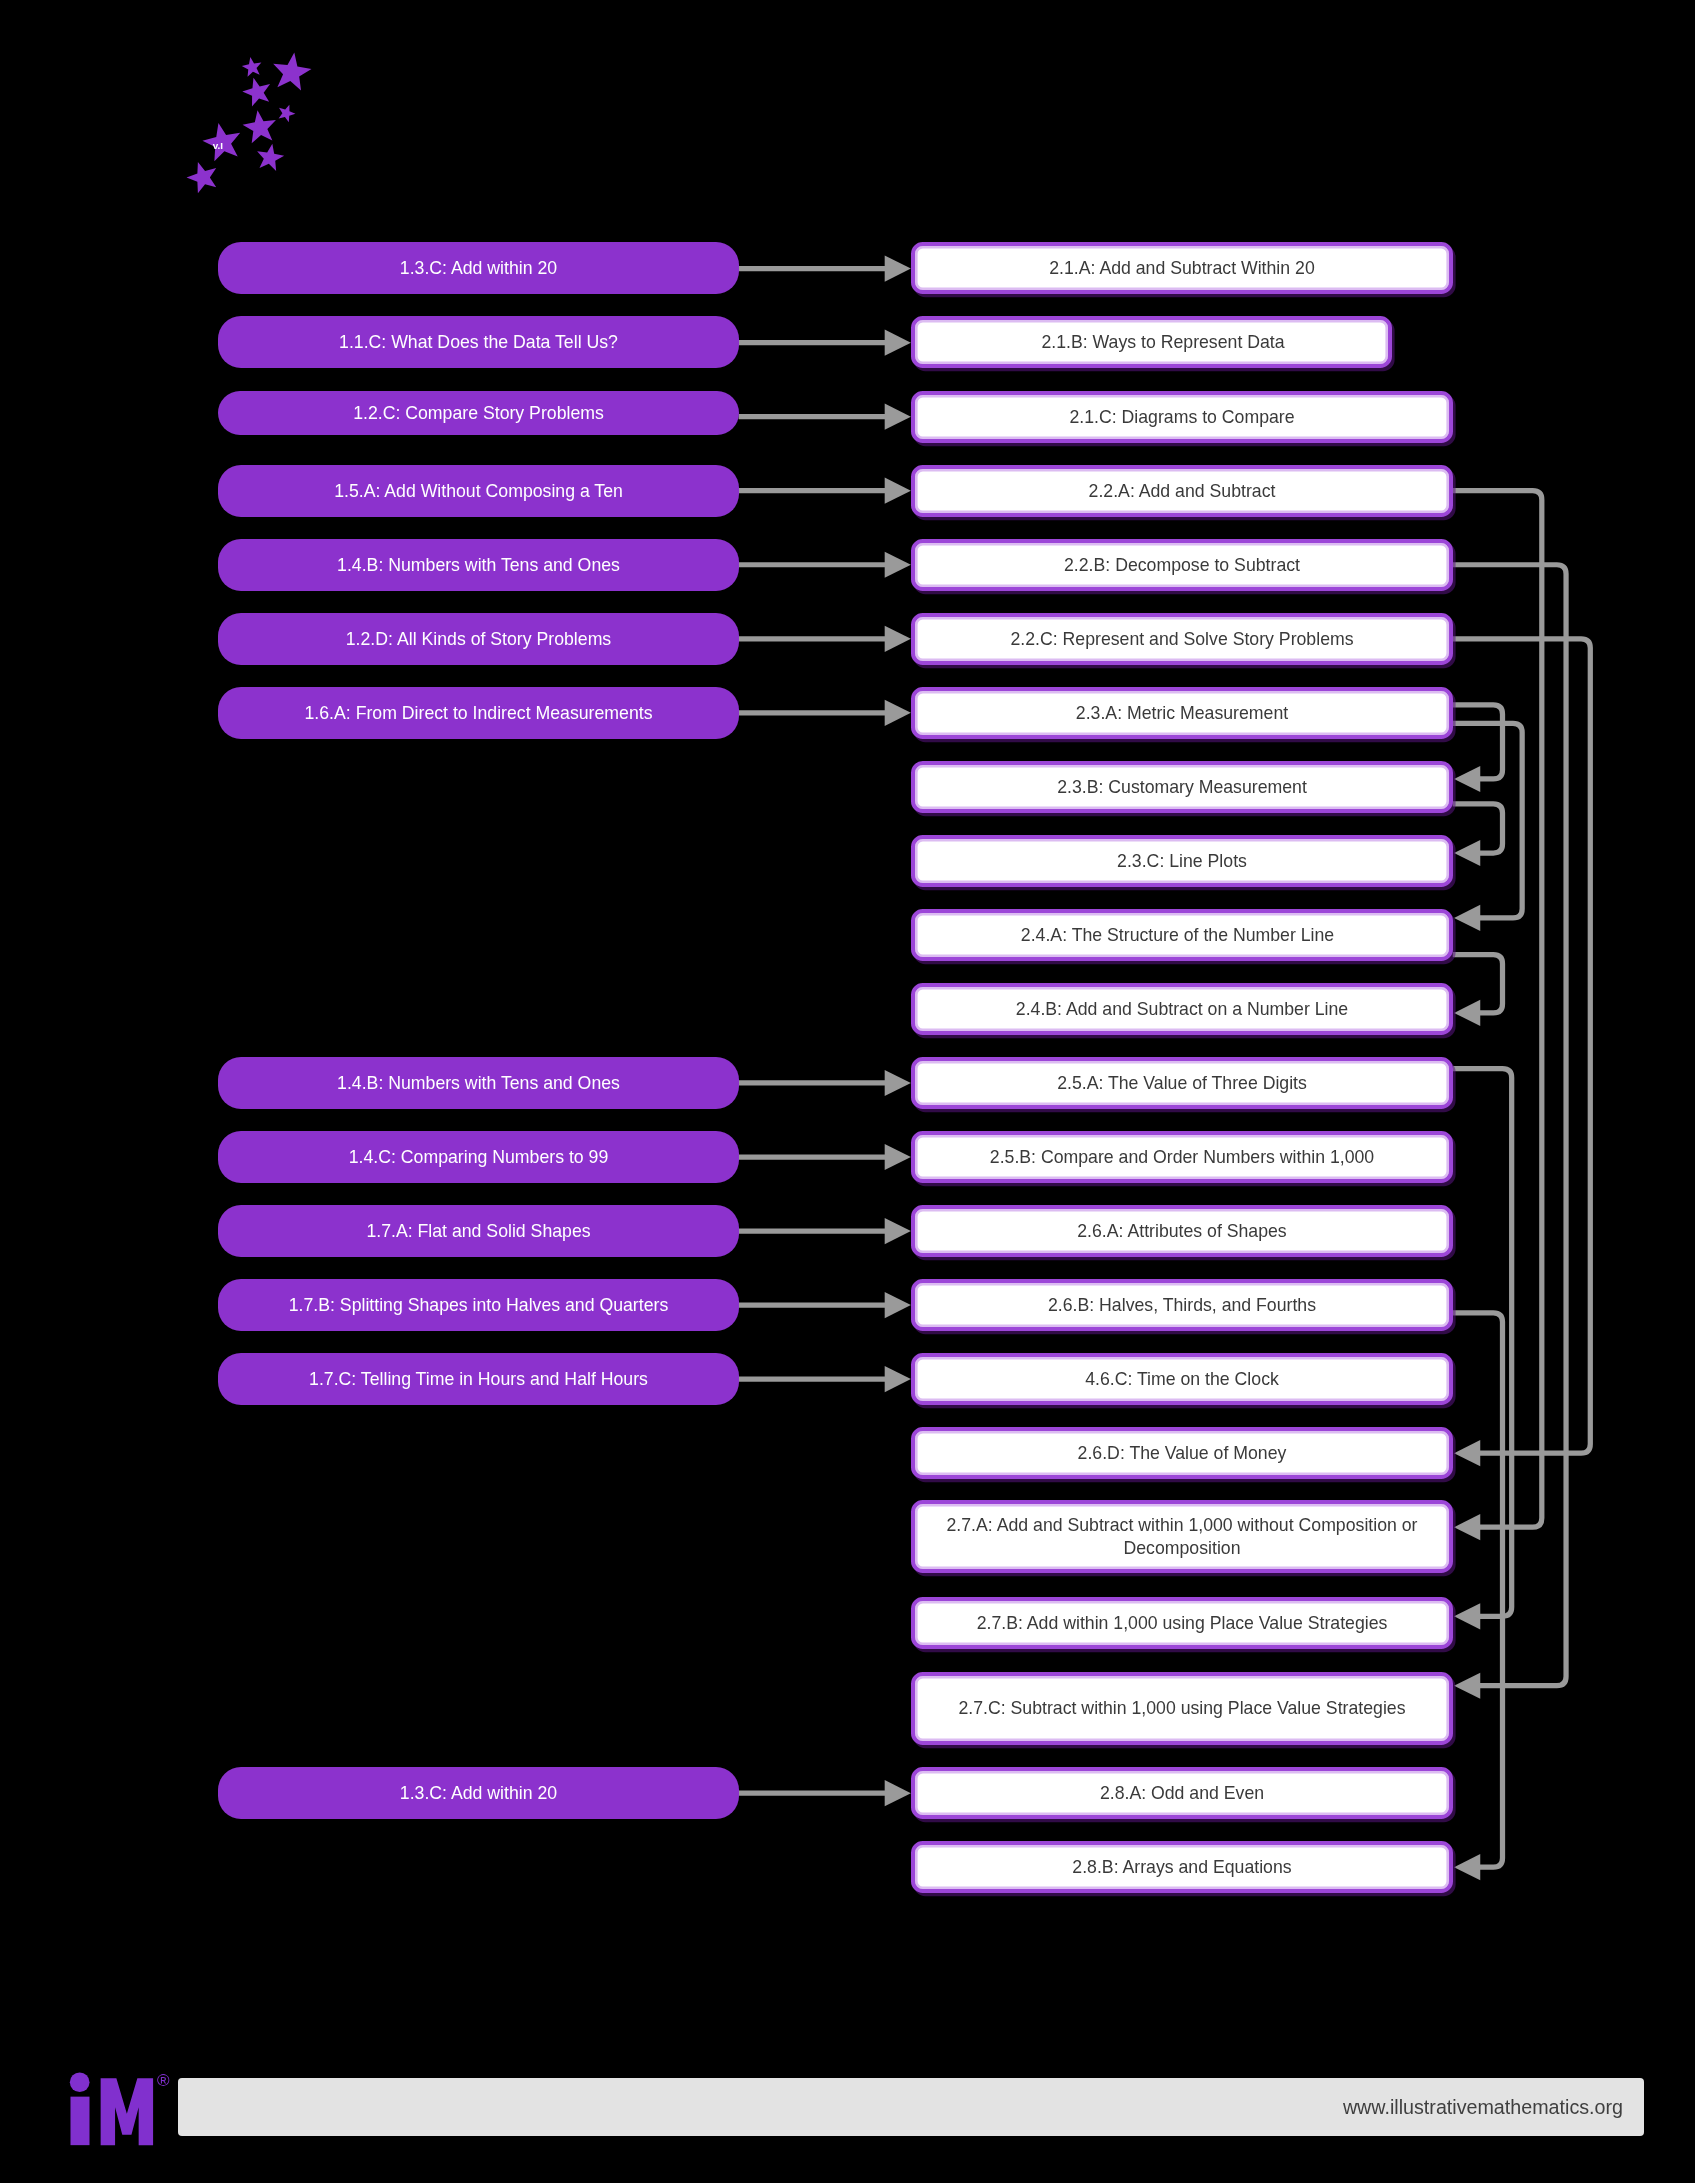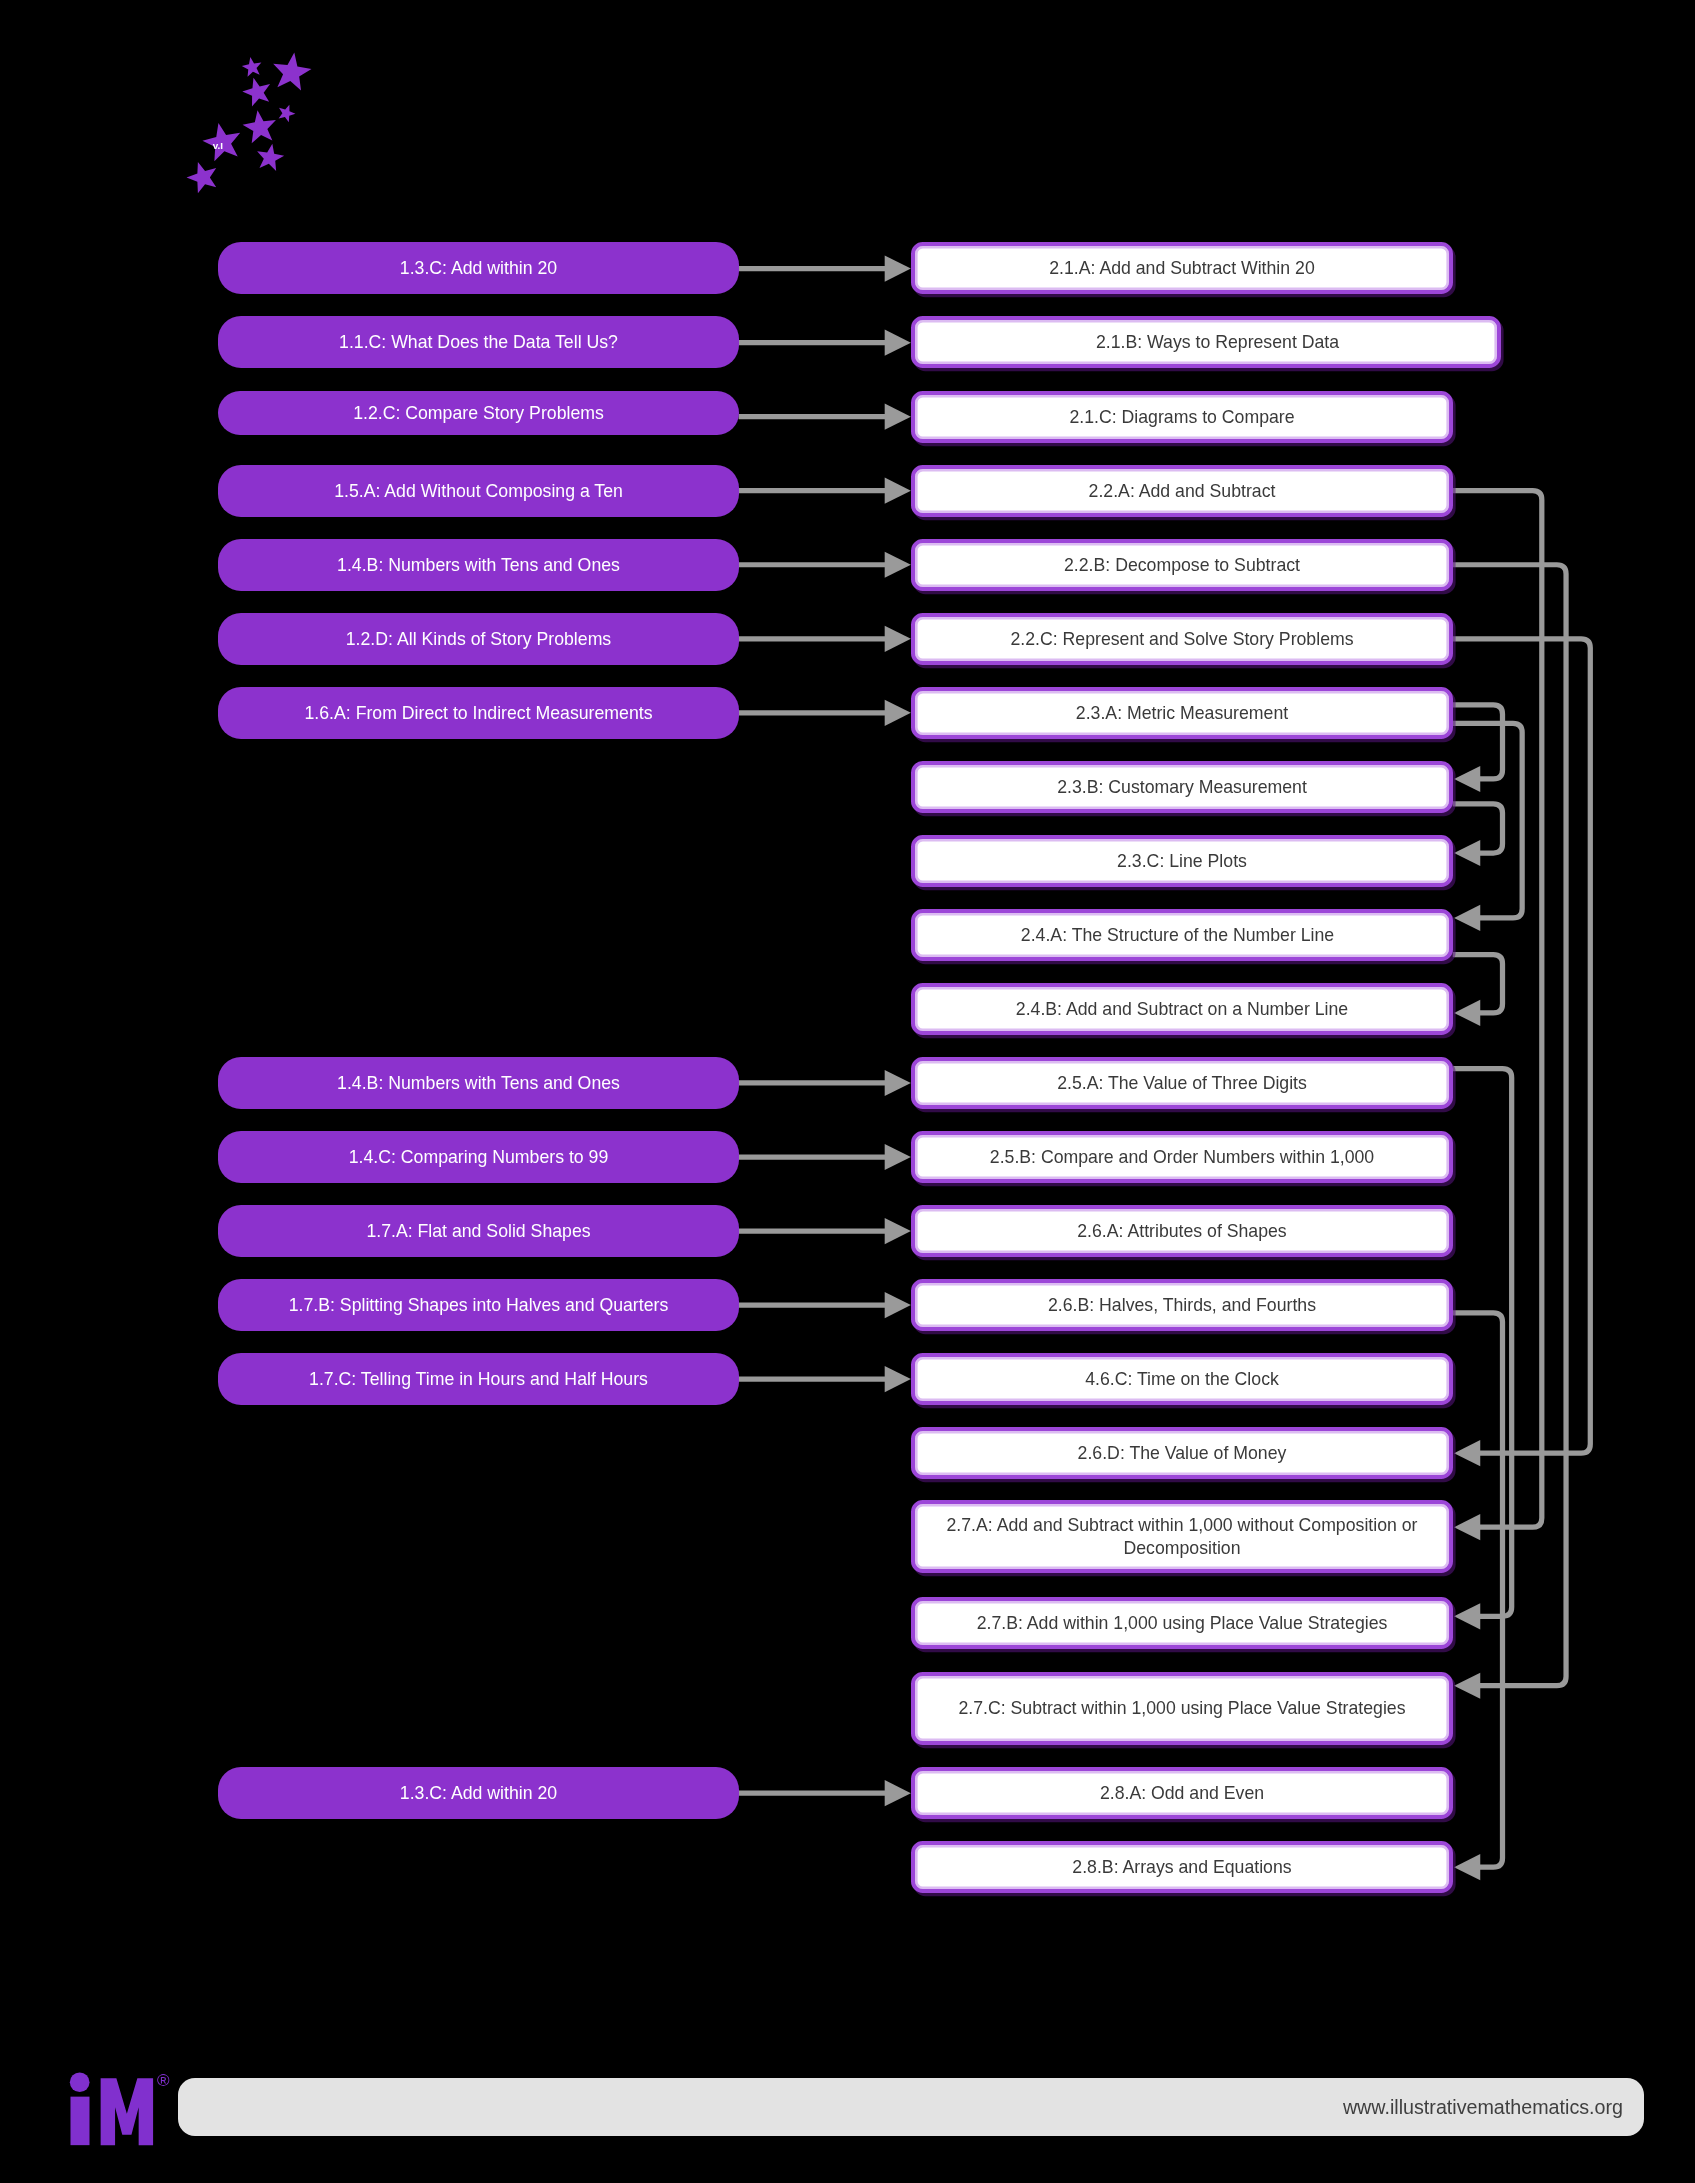--- a/index.html
+++ b/index.html
@@ -9,21 +9,21 @@
   .title{font-size:31px;font-weight:bold;color:var(--title,#454545);letter-spacing:0.7px;}
   .subtitle{font-size:29px;color:var(--subtitle,#5a5a5a);margin-top:6.6px;}
   .stars-logo{position:absolute;left:180px;top:41px;}
   .node{position:absolute;display:flex;align-items:center;justify-content:center;text-align:center;box-sizing:border-box;font-size:17.7px;line-height:1.3;padding:0 17px;}
   .left-node{background:var(--leftfill,#8c32cd);color:var(--lefttext,#fff);border-radius:23px;}
   .right-node{background:var(--rightfill,#fff);color:var(--righttext,#3a3a3a);
       border:4.6px solid var(--rightborder,#9c46d8);border-radius:11.8px;
       box-shadow:inset 0 0 0 2.6px #dcbcf2, 2.6px 3.3px 0 rgba(90,20,130,0.55);}
   #edges{position:absolute;left:0;top:0;}
   .footer-bar{position:absolute;left:178px;top:2078px;width:1466px;height:58px;
-      background:var(--bar,#e3e3e3);border-radius:17px;display:flex;align-items:center;
+      background:var(--bar,#e3e3e3);border-radius:4px;display:flex;align-items:center;
       justify-content:flex-end;padding-right:21px;box-sizing:border-box;
       font-size:19.7px;color:var(--bartext,#3f3f3f);}
   .im-logo{position:absolute;left:60px;top:2069px;}
 </style>
 </head>
 <body style="--bg: #000000; --leftfill: #8c32cd; --lefttext: #ffffff; --rightfill: #ffffff; --rightborder: #9c46d8; --righttext: #3a3a3a; --title: #454545; --subtitle: #5a5a5a; --bar: #e3e3e3; --bartext: #3f3f3f;">
 
 <div class="page">
 
   <svg class="stars-logo" width="141" height="161" viewBox="0 0 215 245">
@@ -94,21 +94,21 @@
       <div class="node left-node" style="left: 218px; top: 539px; width: 521px; height: 52px;">1.4.B: Numbers with Tens and Ones</div>
       <div class="node left-node" style="left: 218px; top: 613px; width: 521px; height: 52px;">1.2.D: All Kinds of Story Problems</div>
       <div class="node left-node" style="left: 218px; top: 687px; width: 521px; height: 52px;">1.6.A: From Direct to Indirect Measurements</div>
       <div class="node left-node" style="left: 218px; top: 1057px; width: 521px; height: 52px;">1.4.B: Numbers with Tens and Ones</div>
       <div class="node left-node" style="left: 218px; top: 1131px; width: 521px; height: 52px;">1.4.C: Comparing Numbers to 99</div>
       <div class="node left-node" style="left: 218px; top: 1205px; width: 521px; height: 52px;">1.7.A: Flat and Solid Shapes</div>
       <div class="node left-node" style="left: 218px; top: 1279px; width: 521px; height: 52px;">1.7.B: Splitting Shapes into Halves and Quarters</div>
       <div class="node left-node" style="left: 218px; top: 1353px; width: 521px; height: 52px;">1.7.C: Telling Time in Hours and Half Hours</div>
       <div class="node left-node" style="left: 218px; top: 1767px; width: 521px; height: 52px;">1.3.C: Add within 20</div>
       <div class="node right-node" style="left: 911px; top: 242px; width: 542px; height: 52px;">2.1.A: Add and Subtract Within 20</div>
-      <div class="node right-node" style="left: 911px; top: 316px; width: 590px; height: 52px; padding-left: 40px;">2.1.B: Ways to Represent Data</div>
+      <div class="node right-node" style="left: 911px; top: 316px; width: 481px; height: 52px; padding-left: 40px;">2.1.B: Ways to Represent Data</div>
       <div class="node right-node" style="left: 911px; top: 391px; width: 542px; height: 52px;">2.1.C: Diagrams to Compare</div>
       <div class="node right-node" style="left: 911px; top: 465px; width: 542px; height: 52px;">2.2.A: Add and Subtract</div>
       <div class="node right-node" style="left: 911px; top: 539px; width: 542px; height: 52px;">2.2.B: Decompose to Subtract</div>
       <div class="node right-node" style="left: 911px; top: 613px; width: 542px; height: 52px;">2.2.C: Represent and Solve Story Problems</div>
       <div class="node right-node" style="left: 911px; top: 687px; width: 542px; height: 52px;">2.3.A: Metric Measurement</div>
       <div class="node right-node" style="left: 911px; top: 761px; width: 542px; height: 52px;">2.3.B: Customary Measurement</div>
       <div class="node right-node" style="left: 911px; top: 835px; width: 542px; height: 52px;">2.3.C: Line Plots</div>
       <div class="node right-node" style="left: 911px; top: 909px; width: 542px; height: 52px; padding-left: 8px;">2.4.A: The Structure of the Number Line</div>
       <div class="node right-node" style="left: 911px; top: 983px; width: 542px; height: 52px;">2.4.B: Add and Subtract on a Number Line</div>
       <div class="node right-node" style="left: 911px; top: 1057px; width: 542px; height: 52px;">2.5.A: The Value of Three Digits</div>

